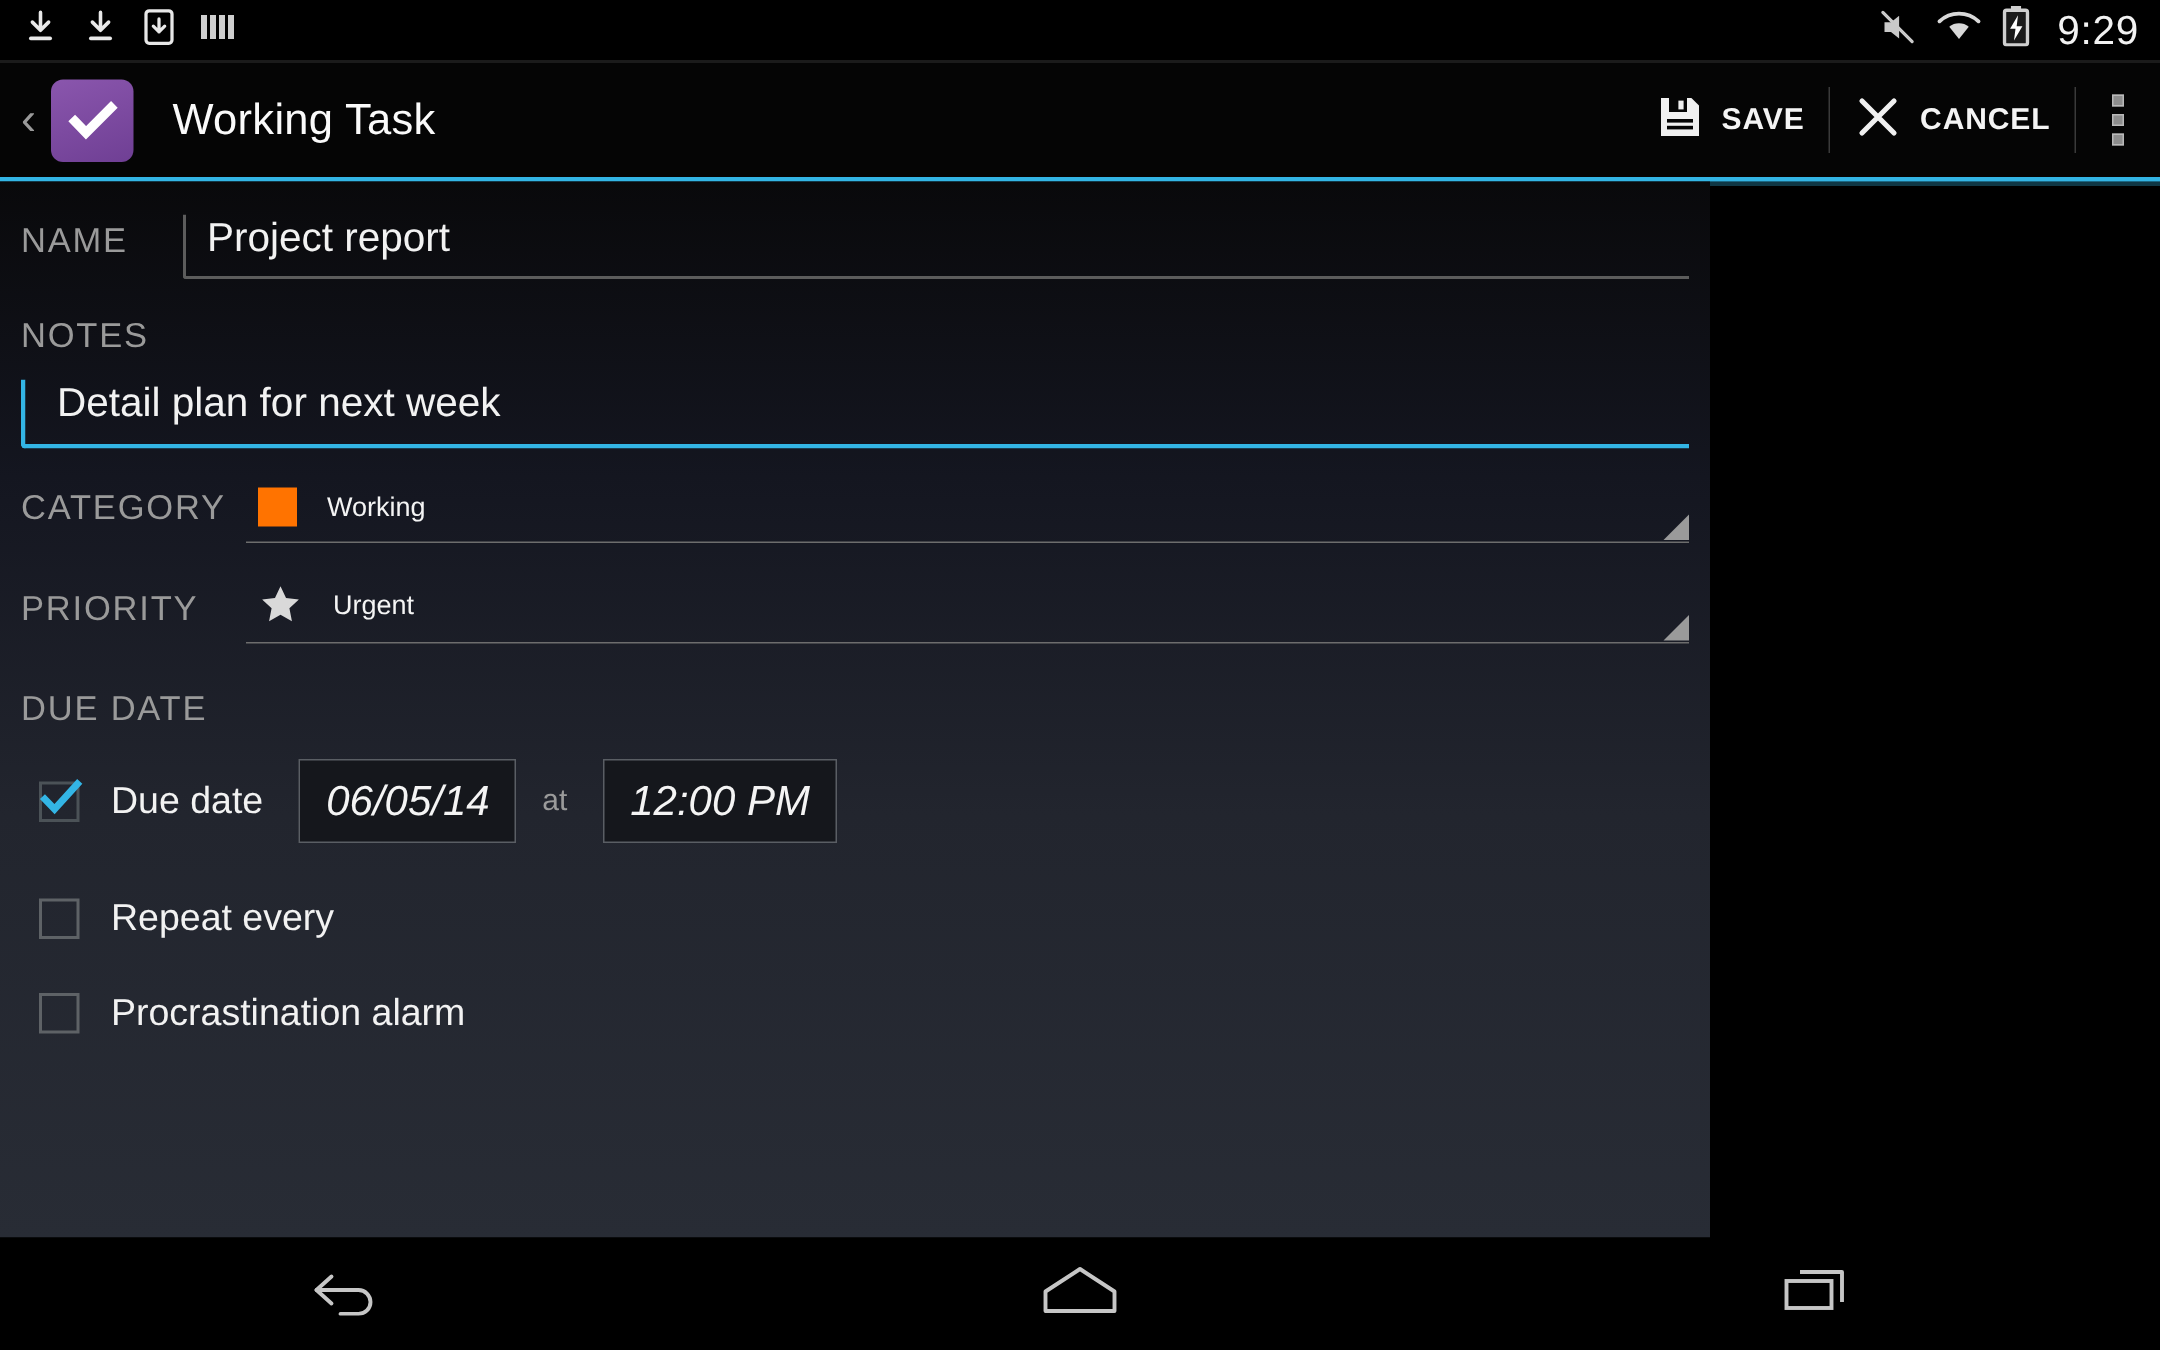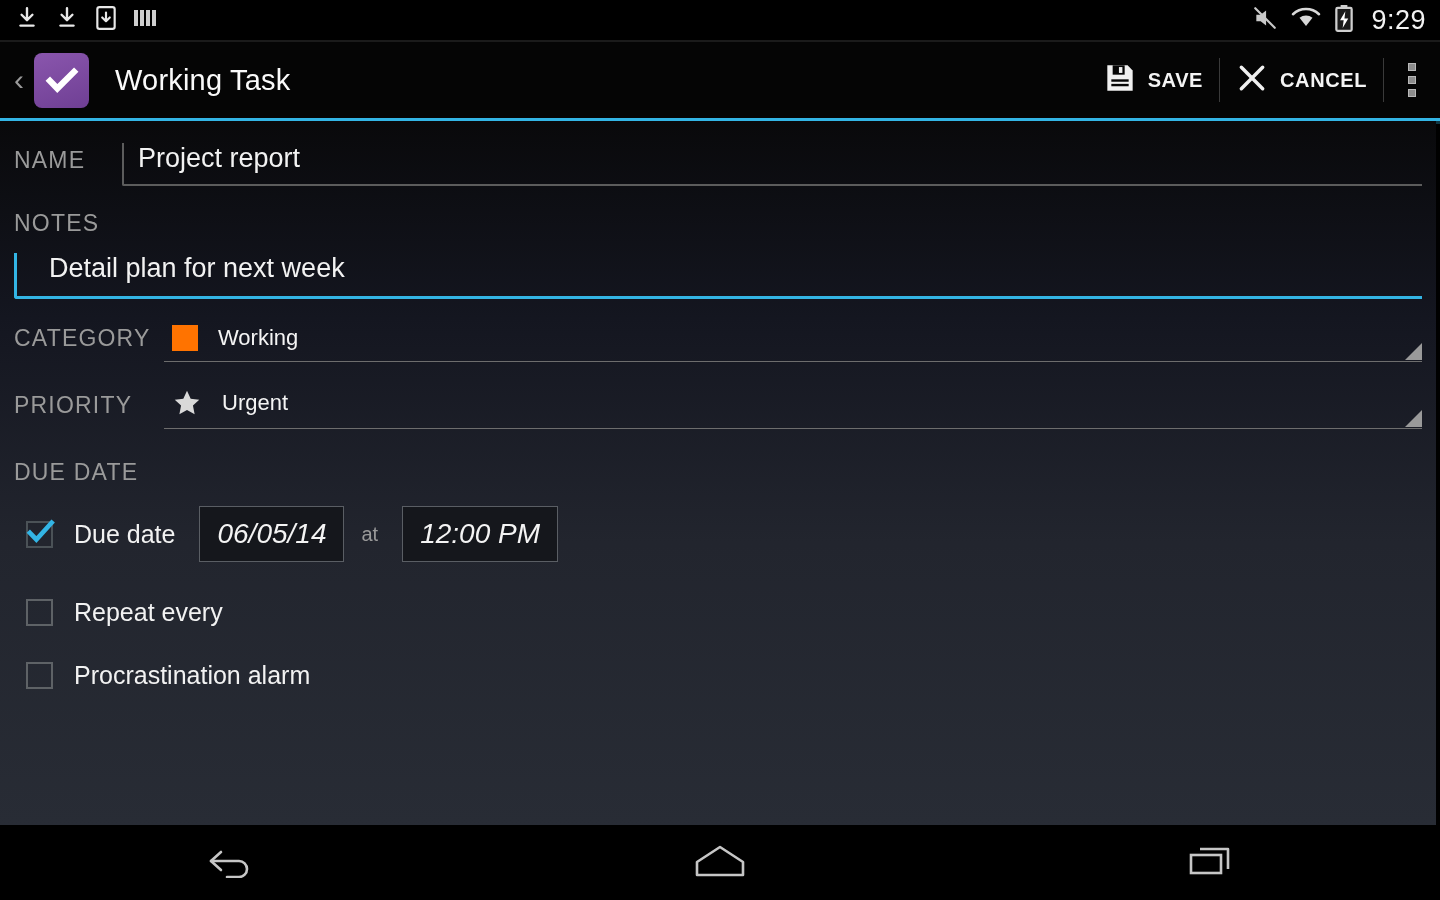--- a/index.html
+++ b/index.html
@@ -70,21 +70,21 @@
 
   
   .ab-divider {
     position:absolute; top:118px; left:0; width:1440px; height:3px;
     background:#33b5e5;
     box-shadow:0 3px 0 0 rgba(51,181,229,0.30);
   }
 
   
   .content {
-    position:absolute; top:121px; left:0; width:1436px; height:704px;
+    position:absolute; top:121px; left:0; width:1140px; height:704px;
     background:linear-gradient(180deg,#09090b 0%,#141620 28%,#22252e 60%,#282c35 100%);
     padding:0 14px;
   }
 
   .lbl-caps {
     color:#9a9a9a; font-size:23px; letter-spacing:1.2px;
   }
 
   
   .row-name {
@@ -101,39 +101,39 @@
   .name-field .val { color:#f2f2f2; font-size:27px; }
   .name-field::before {
     content:""; position:absolute; left:-2px; top:0; width:2px; height:26px;
     background:transparent;
   }
 
   
   .notes-label { padding-top:24px; }
   .notes-field {
     margin-top:16px; position:relative;
-    padding:0 0 12px 32px;
+    padding:0 0 12px 21px;
     border-bottom:3px solid #33b5e5;
     border-left:3px solid #33b5e5;
     border-bottom-left-radius:3px;
   }
   .notes-field .val { color:#f2f2f2; font-size:27px; }
 
   
   .spin-row {
     display:flex; align-items:flex-end; margin-top:26px;
   }
   .spin-row .lbl-caps { width:140px; flex:0 0 auto; padding-bottom:10px; }
   .spinner {
     flex:1 1 auto; position:relative; margin-left:10px;
     display:flex; align-items:center; gap:20px;
     padding:0 0 10px 8px;
     border-bottom:1px solid #6d6d6d;
   }
-  .spinner .val { color:#f4f4f4; font-size:22px;text-align:center; }
+  .spinner .val { color:#f4f4f4; font-size:18px;text-align:center; }
   .swatch { width:26px; height:26px; flex:0 0 auto; }
   .spin-tri {
     position:absolute; right:0; bottom:1px;
     width:0; height:0;
     border-left:17px solid transparent;
     border-bottom:17px solid #9a9a9a;
   }
 
   
   .due-label { margin-top:30px; }

